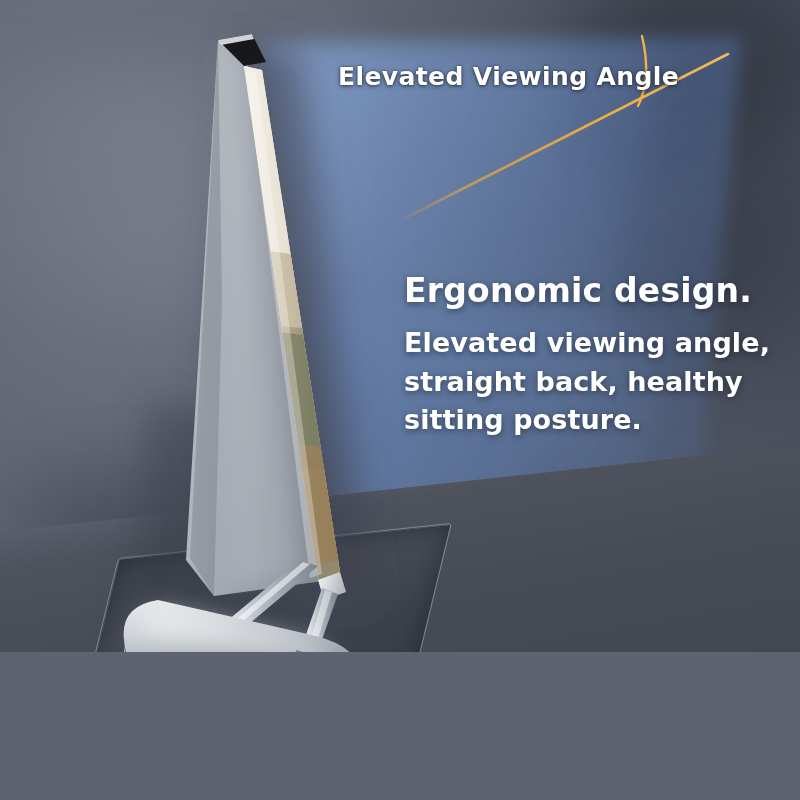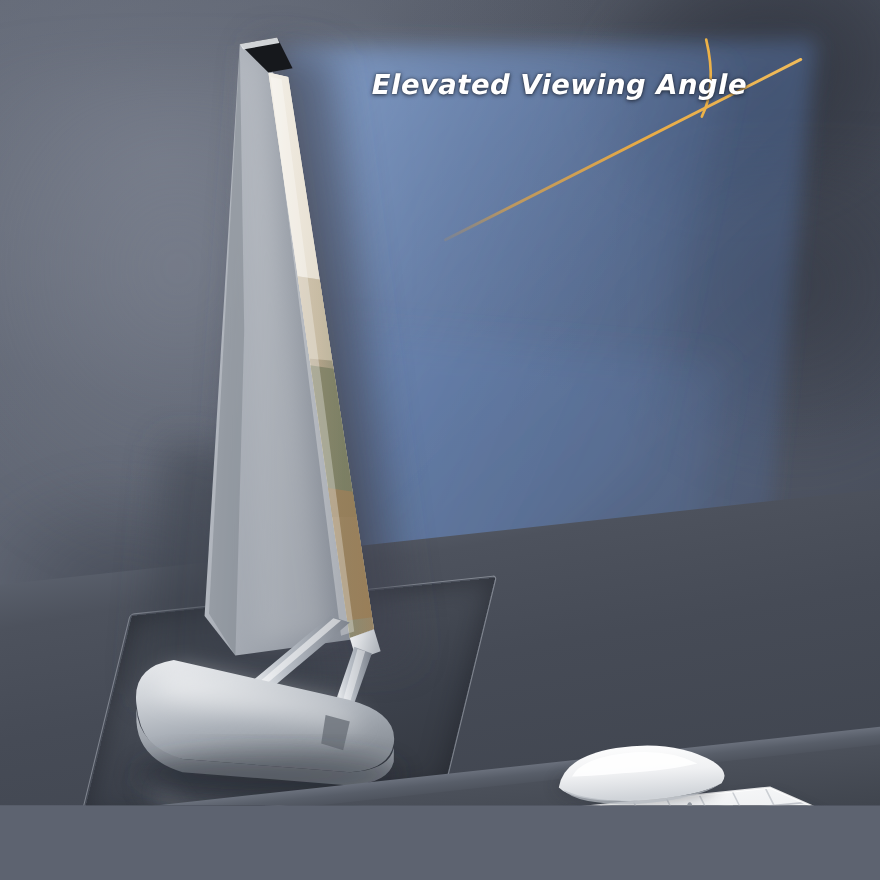--- a/index.html
+++ b/index.html
@@ -4,27 +4,26 @@
 <style>
   * { margin:0; padding:0; box-sizing:border-box; }
   html, body {
     width:800px; height:800px; overflow:hidden;
     font-family:"DejaVu Sans", sans-serif;
     background:#5d6370;
   }
 
   #scene {
     position:relative;
-    width:800px; height:732px;
+    width:800px; height:652px;
     overflow:hidden;
     background:
       radial-gradient(ellipse 620px 480px at 18% 20%, rgba(122,128,142,0.55) 0%, rgba(96,102,116,0.25) 45%, rgba(0,0,0,0) 72%),
       radial-gradient(ellipse 500px 420px at 88% 12%, rgba(48,52,62,0.55) 0%, rgba(48,52,62,0.18) 48%, rgba(0,0,0,0) 75%),
       linear-gradient(118deg, #666c79 0%, #5f6572 28%, #565c69 55%, #4e5462 78%, #474d5a 100%);
-    font-style: italic;
   }
 
   
   .blob { position:absolute; pointer-events:none; }
   #wall-shadow-upper-right {
     left:520px; top:-60px; width:340px; height:260px;
     background:radial-gradient(ellipse at 50% 50%, rgba(40,44,54,0.62) 0%, rgba(40,44,54,0.30) 45%, rgba(40,44,54,0) 72%);
     transform:rotate(-18deg);
     filter:blur(14px);
   }
@@ -370,14 +369,22 @@
 
     <line x1="508" y1="52" x2="730" y2="52" stroke="url(#lineGradH)" stroke-width="2.6" stroke-linecap="round"></line>
 
     <line x1="728" y1="54" x2="405" y2="218" stroke="url(#lineGradD)" stroke-width="2.6" stroke-linecap="round"></line>
 
     <path d="M642,36 Q652,78 638,106" fill="none" stroke="#edb248" stroke-width="2.4" stroke-linecap="round"></path>
   </svg>
 
   <div id="headline-angle">Elevated Viewing Angle</div>
 
+  <div id="copy-block">
+    <div id="copy-headline">Ergonomic design.</div>
+    <div id="copy-body">
+      <div>Elevated viewing angle,</div>
+      <div>straight back, healthy</div>
+      <div>sitting posture.</div>
+    </div>
+  </div>
 
 </div>
 
 </body></html>

